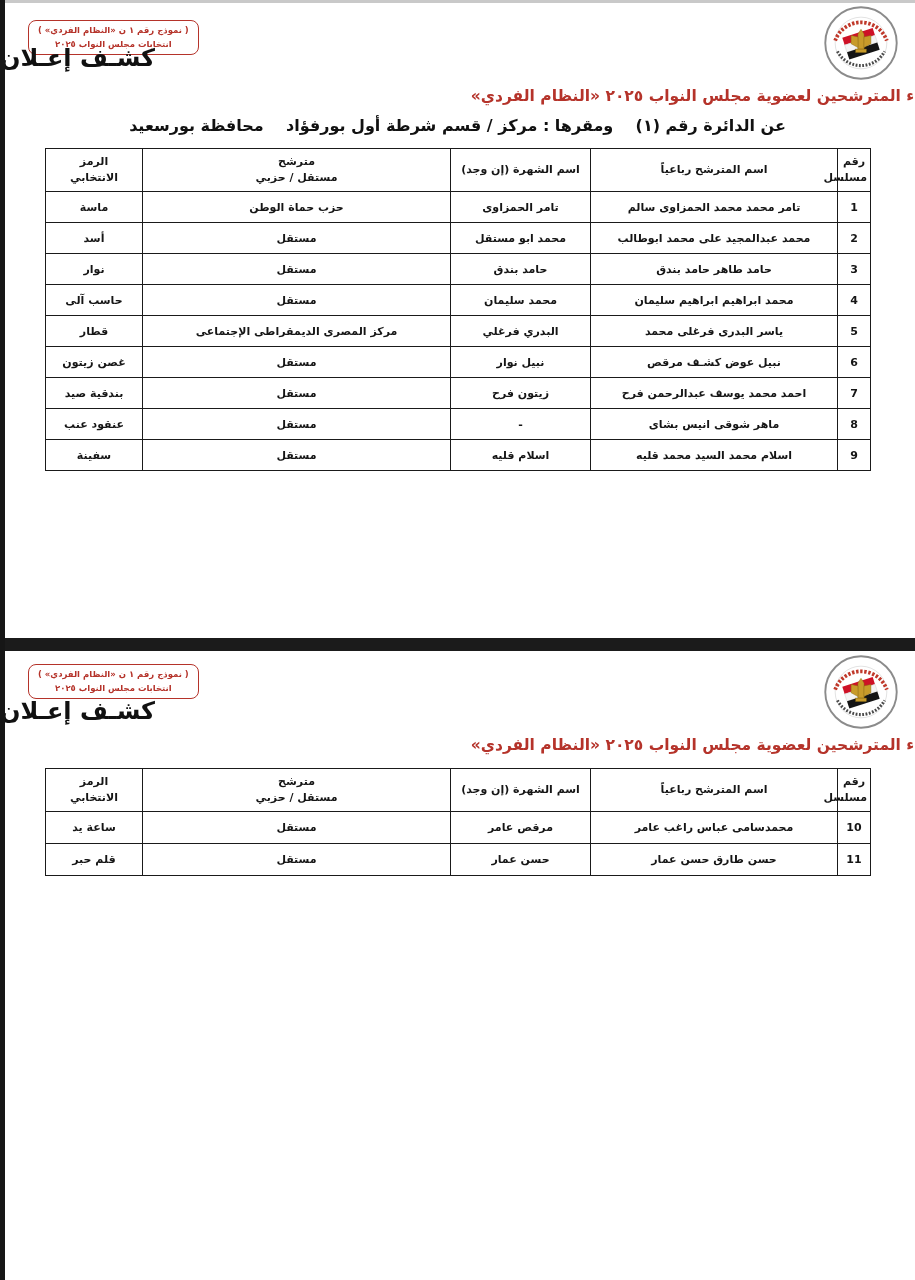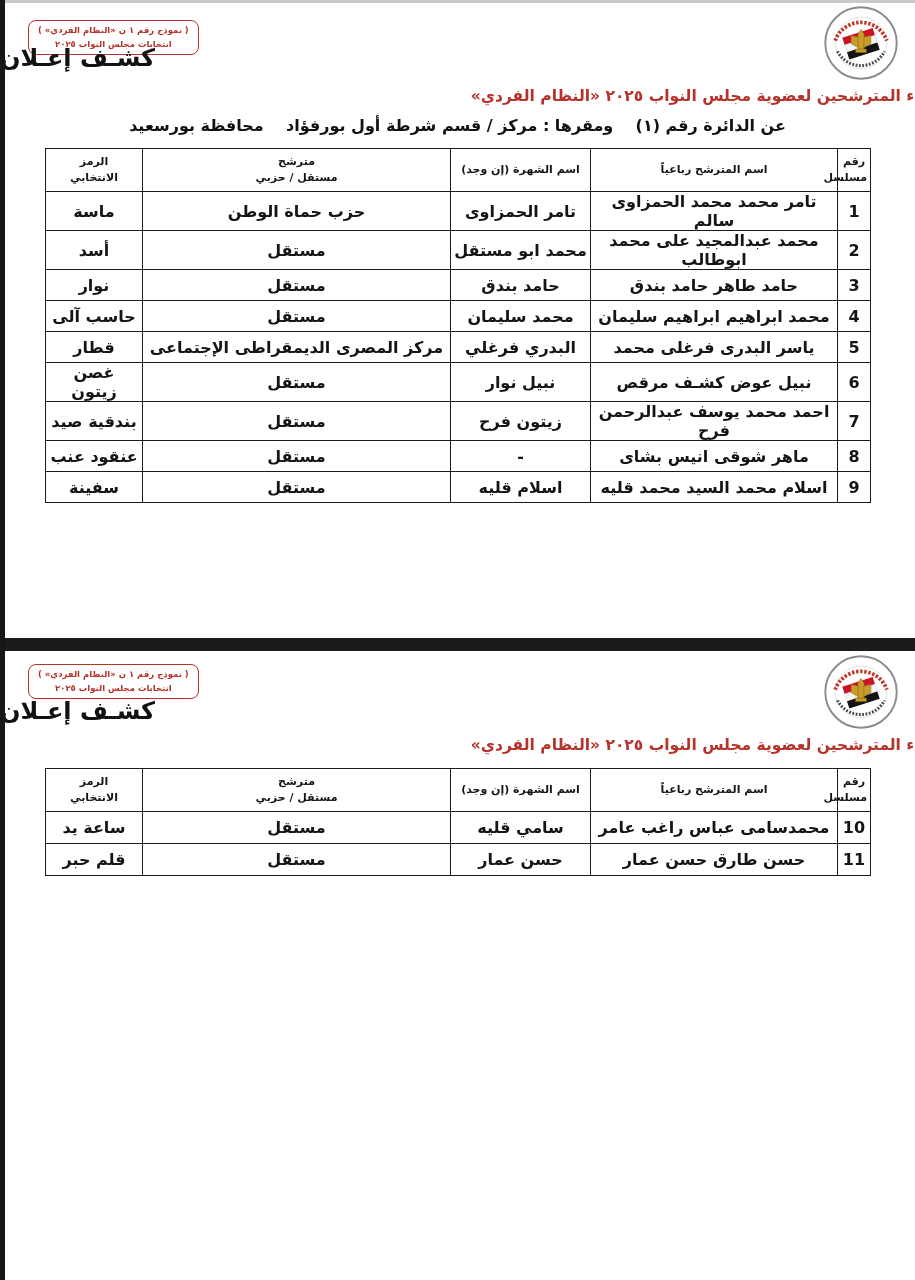--- a/index.html
+++ b/index.html
@@ -79,21 +79,21 @@
     border:1.6px solid var(--border);
     text-align:center;vertical-align:middle;
     font-weight:bold;color:#151515;
     padding:0 3px;
     background:#fff;
   }
   .cand-table th{
     height:42px;font-size:11px;line-height:1.45;
     white-space:pre-line;
   }
-  .cand-table td{height:30px;font-size:16px;}
+  .cand-table td{height:30px;font-size:11px;}
   #sheet2 .cand-table td{height:31px;}
 
   .seal-svg{display:block;}
 </style>
 </head>
 <body>
 
 <div id="canvas">
   <div class="top-edge"></div>
 
@@ -265,21 +265,21 @@
 مستقل / حزبي</th>
           <th>الرمز
 الانتخابي</th>
         </tr>
       </thead>
       <tbody>
 
       <tr>
             <td>10</td>
             <td>محمدسامى عباس راغب عامر</td>
-            <td>سامي قليه</td>
+            <td>مرقص عامر</td>
             <td>مستقل</td>
             <td>ساعة يد</td>
           </tr>
           <tr>
             <td>11</td>
             <td>حسن طارق حسن عمار</td>
             <td>حسن عمار</td>
             <td>مستقل</td>
             <td>قلم حبر</td>
           </tr>

